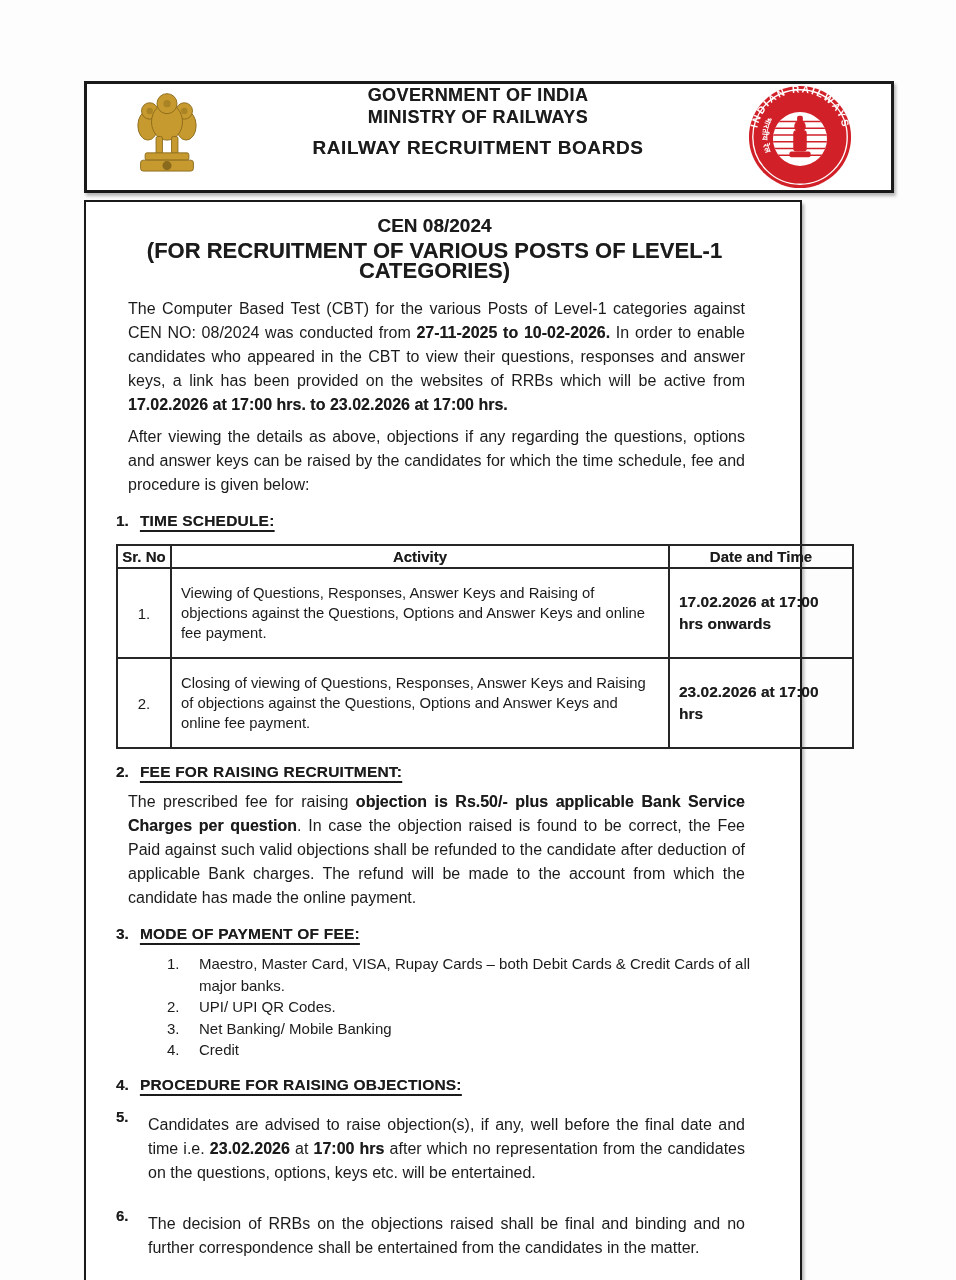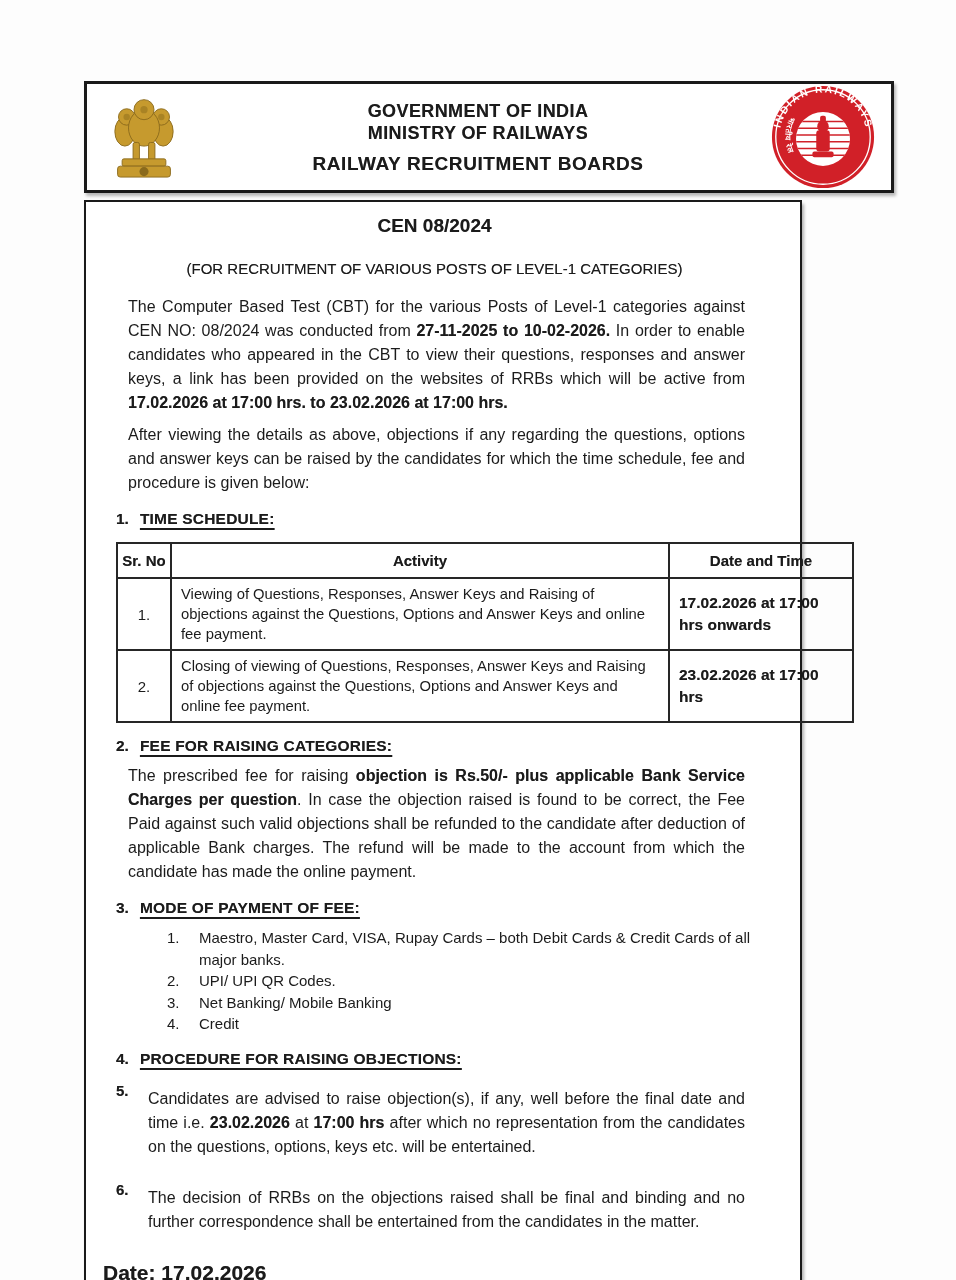--- a/index.html
+++ b/index.html
@@ -8,61 +8,61 @@
     background:#fdfdfd;color:#1b1b1b;
     font-family:"Liberation Sans", sans-serif;
     -webkit-font-smoothing:antialiased;
   }
   .sheet{position:absolute;inset:0;}
 
   
   .header-box{
     position:absolute;left:84px;top:81px;width:810px;height:112px;box-sizing:border-box;
     border:3px solid #1a1a1a;background:#fff;
-    display:flex;align-items:center;padding:0 9px;
+    display:flex;align-items:flex-start;padding:0 32px;
     box-shadow:2px 3px 3px rgba(0,0,0,.28);
   }
   .emblem-wrap{width:96px;display:flex;justify-content:center;}
   .header-center{flex:1;text-align:center;}
   .h-line{font-weight:bold;font-size:18px;line-height:22px;letter-spacing:.4px;text-shadow:0 0 .4px rgba(0,0,0,.5);}
   .h-line3{font-size:19px;margin-top:9px;letter-spacing:.6px;}
   .rail-logo-wrap{width:118px;display:flex;justify-content:center;}
 
   
   .main-box{
     position:absolute;left:84px;top:200px;width:718px;box-sizing:border-box;
     border:2.5px solid #1a1a1a;border-bottom:6px solid #101010;background:#fff;
     padding:13px 47px 15px 30px;
     box-shadow:2px 4px 3px rgba(0,0,0,.30);
   }
   .center{text-align:center;}
   .cen-line{font-weight:bold;font-size:19px;line-height:21px;text-shadow:0 0 .4px rgba(0,0,0,.5);}
-  .cat-line{font-weight:normal;font-size:15px;line-height:20px;margin-top:23px;text-shadow:0 0 .3px rgba(0,0,0,.5);}
+  .cat-line{font-weight:bold;font-size:22px;line-height:20px;margin-top:5px;text-shadow:0 0 .3px rgba(0,0,0,.5);}
   .notice-title{
     font-weight:bold;font-size:16.5px;line-height:25px;margin:11px 6px 0 6px;
     text-shadow:0 0 .3px rgba(0,0,0,.5);
   }
   p.body, .adv-text{
     font-size:16px;line-height:24px;text-align:justify;margin:8px;
   }
   .mt-para{margin-top:13px;}
   .indent1{padding-left:4px;}
   b{text-shadow:0 0 .4px rgba(0,0,0,.5);}
 
   .sec{display:flex;gap:11px;font-weight:bold;font-size:15.5px;line-height:19px;margin-top:14px;text-shadow:0 0 .4px rgba(0,0,0,.5);}
   .sec .ttl{text-decoration:underline;text-decoration-thickness:2px;text-underline-offset:3.5px;letter-spacing:.2px;}
 
   table.schedule{
     width:728px;border-collapse:collapse;margin-top:14px;table-layout:fixed;
   }
   table.schedule th,table.schedule td{border:2px solid #262626;}
   th.c-sr{width:46px;} th.c-act{width:490px;} th.c-dt{width:176px;}
-  table.schedule th{font-size:15px;padding:8px 3px;text-align:center;text-shadow:0 0 .3px rgba(0,0,0,.5);}
+  table.schedule th{font-size:15px;padding:2px 3px;text-align:center;text-shadow:0 0 .3px rgba(0,0,0,.5);}
   td.sr{ text-align:center;vertical-align:middle;font-size:15px;}
-  td.act{font-size:14.8px;line-height:20px;padding:5px 9px;text-align:left;margin-top:20px;}
+  td.act{font-size:14.8px;line-height:20px;padding:14px 9px;text-align:left;margin-top:20px;}
   td.dt{font-weight:bold;font-size:15.5px;line-height:22px;padding:13px 9px;vertical-align:middle;text-shadow:0 0 .3px rgba(0,0,0,.5);}
 
   .pay-list{margin:10px 0 0 0;}
   .pay-item{display:flex;gap:15px;margin-left:51px;font-size:15px;line-height:21.5px;}
   .pay-item .pnum{width:17px;flex:none;}
 
   .proc-para{margin-left:23px;margin-top:12px;}
 
   .adv{display:flex;gap:9px;margin-top:11px;}
   .adv .anum{font-weight:bold;width:15px;flex:none;font-size:15px;line-height:24px;text-shadow:0 0 .4px rgba(0,0,0,.5);}
@@ -171,21 +171,21 @@
         <tr>
           <td class="sr">2.</td>
           <td class="act">Closing of viewing of Questions, Responses, Answer Keys and Raising of objections against the Questions, Options and Answer Keys and online fee payment.</td>
           <td class="dt">23.02.2026 at 17:00 hrs</td>
         </tr>
       </tbody>
     </table>
 
     <div class="sec" style="margin-top:13px;">
       <span class="num">2.</span>
-      <span class="ttl">FEE FOR RAISING CATEGORIES:</span>
+      <span class="ttl">FEE FOR RAISING RECRUITMENT:</span>
     </div>
     <p class="body indent1" style="margin-top:9px;">The prescribed fee for raising <b>objection is Rs.50/- plus applicable Bank Service Charges per question</b>. In case the objection raised is found to be correct, the Fee Paid against such valid objections shall be refunded to the candidate after deduction of applicable Bank charges. The refund will be made to the account from which the candidate has made the online payment.</p>
 
     <div class="sec">
       <span class="num">3.</span>
       <span class="ttl">MODE OF PAYMENT OF FEE:</span>
     </div>
     <div class="pay-list">
       <div class="pay-item">
         <span class="pnum">1.</span>

